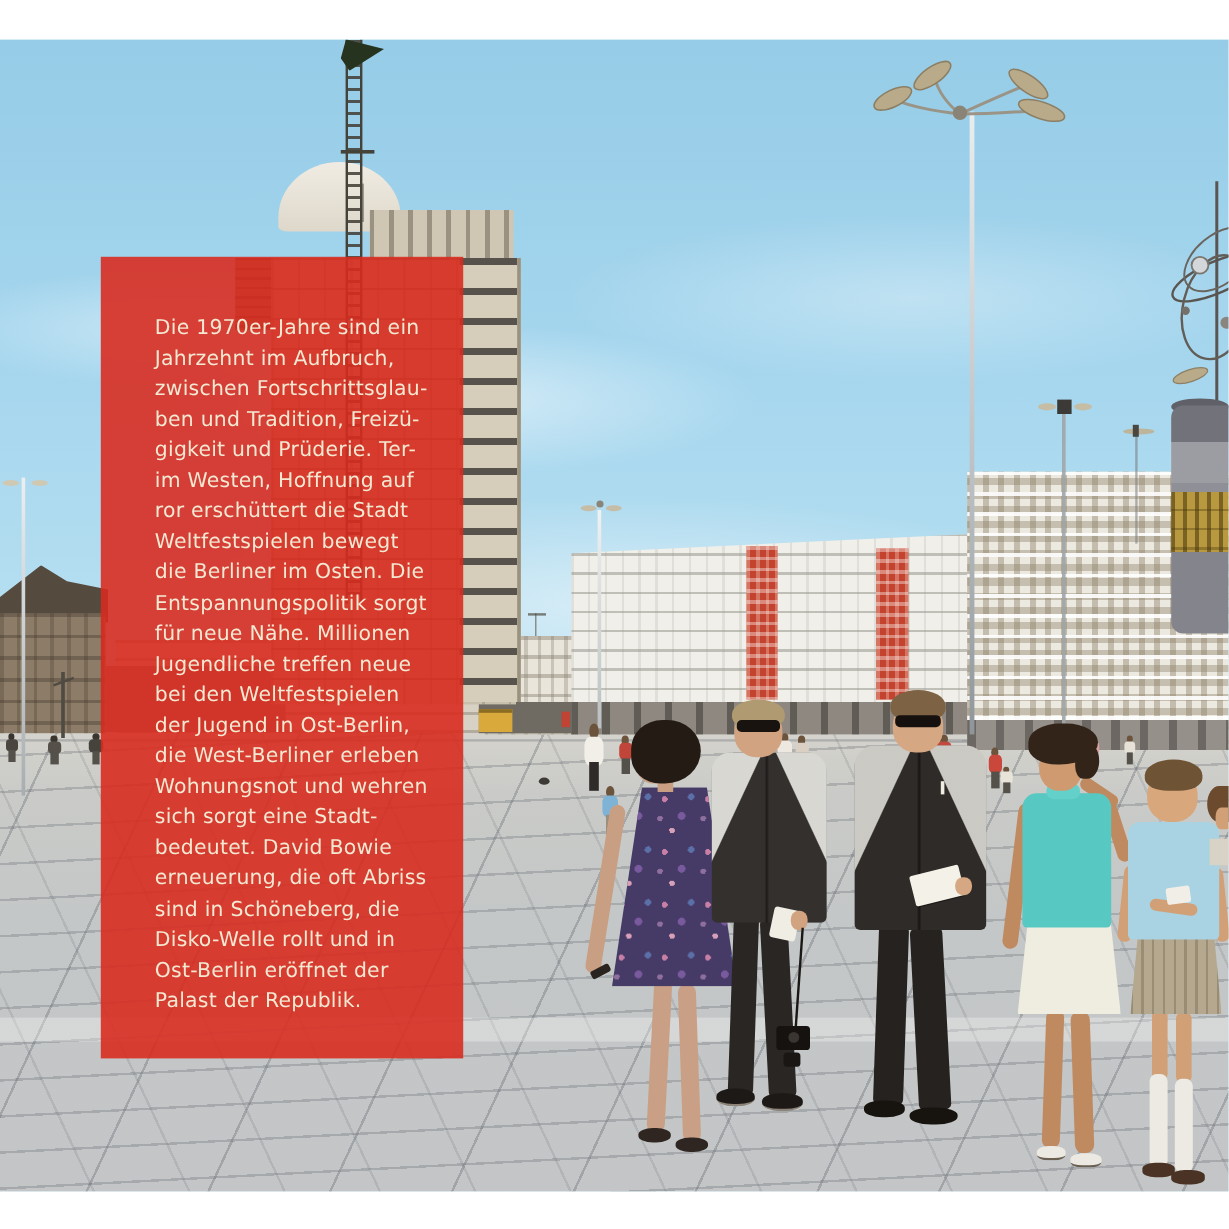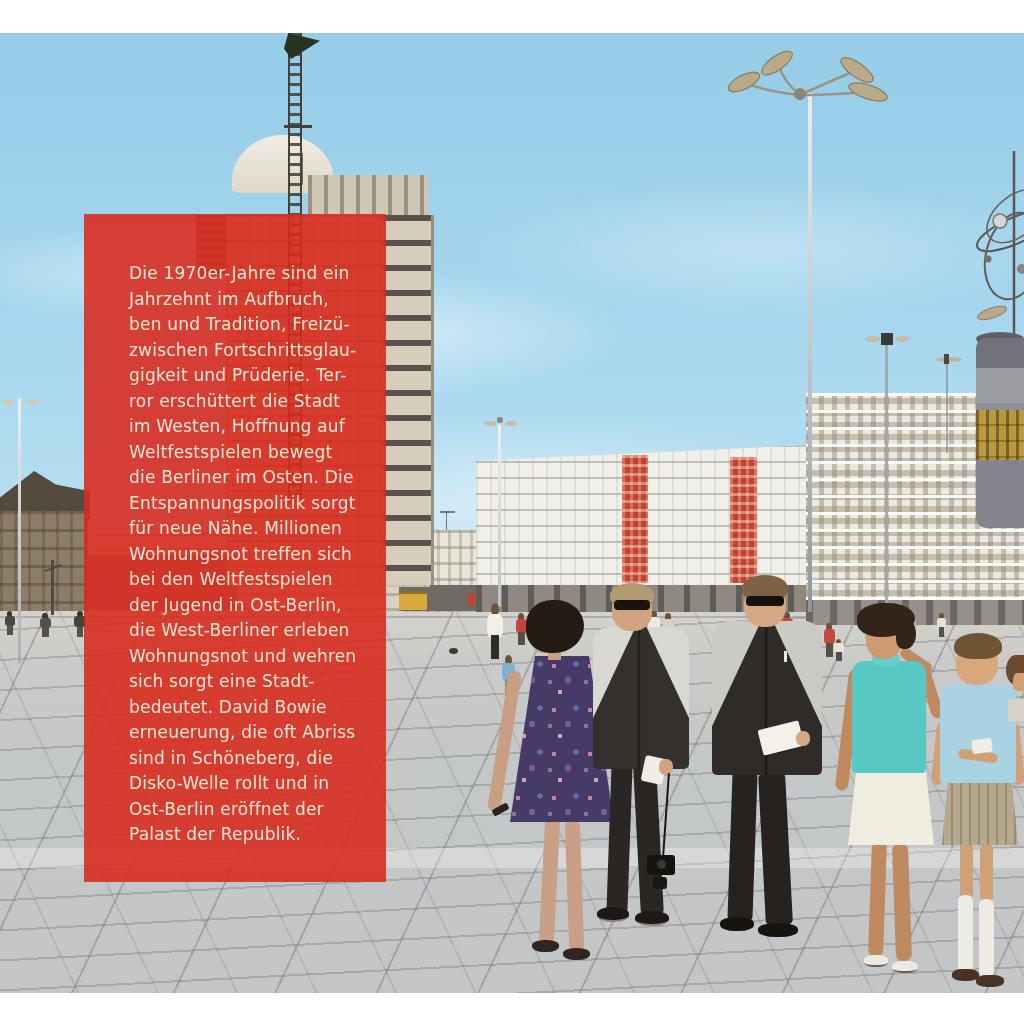--- a/index.html
+++ b/index.html
@@ -330,30 +330,30 @@
     </div>
 
     <div class="a" style="left:1006px;top:622px;width:20px;height:30px;border-radius:50% 0 0 50%;background:#6b4a2e;"></div>
     <div class="a" style="left:1013px;top:640px;width:11px;height:18px;background:#d2a077;border-radius:40% 0 0 40%;"></div>
     <div class="a" style="left:1008px;top:666px;width:16px;height:22px;background:#d9d2c6;"></div>
 
     <div class="infobox">
       <div class="infotext">
           <div class="tl">Die 1970er-Jahre sind ein</div>
           <div class="tl">Jahrzehnt im Aufbruch,</div>
+          <div class="tl">zwischen Fortschrittsglau-</div>
           <div class="tl">ben und Tradition, Freizü-</div>
-          <div class="tl">zwischen Fortschrittsglau-</div>
           <div class="tl">gigkeit und Prüderie. Ter-</div>
+          <div class="tl">im Westen, Hoffnung auf</div>
           <div class="tl">ror erschüttert die Stadt</div>
-          <div class="tl">im Westen, Hoffnung auf</div>
           <div class="tl">Weltfestspielen bewegt</div>
           <div class="tl">die Berliner im Osten. Die</div>
           <div class="tl">Entspannungspolitik sorgt</div>
           <div class="tl">für neue Nähe. Millionen</div>
-          <div class="tl">Wohnungsnot treffen sich</div>
+          <div class="tl">Jugendliche treffen neue</div>
           <div class="tl">bei den Weltfestspielen</div>
           <div class="tl">der Jugend in Ost-Berlin,</div>
           <div class="tl">die West-Berliner erleben</div>
           <div class="tl">Wohnungsnot und wehren</div>
           <div class="tl">sich sorgt eine Stadt-</div>
           <div class="tl">bedeutet. David Bowie</div>
           <div class="tl">erneuerung, die oft Abriss</div>
           <div class="tl">sind in Schöneberg, die</div>
           <div class="tl">Disko-Welle rollt und in</div>
           <div class="tl">Ost-Berlin eröffnet der</div>

